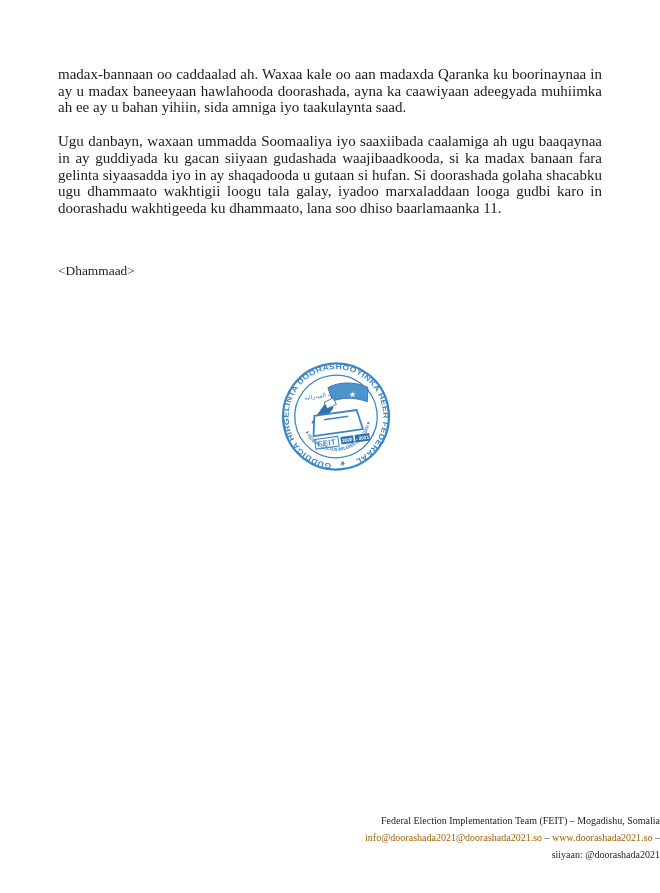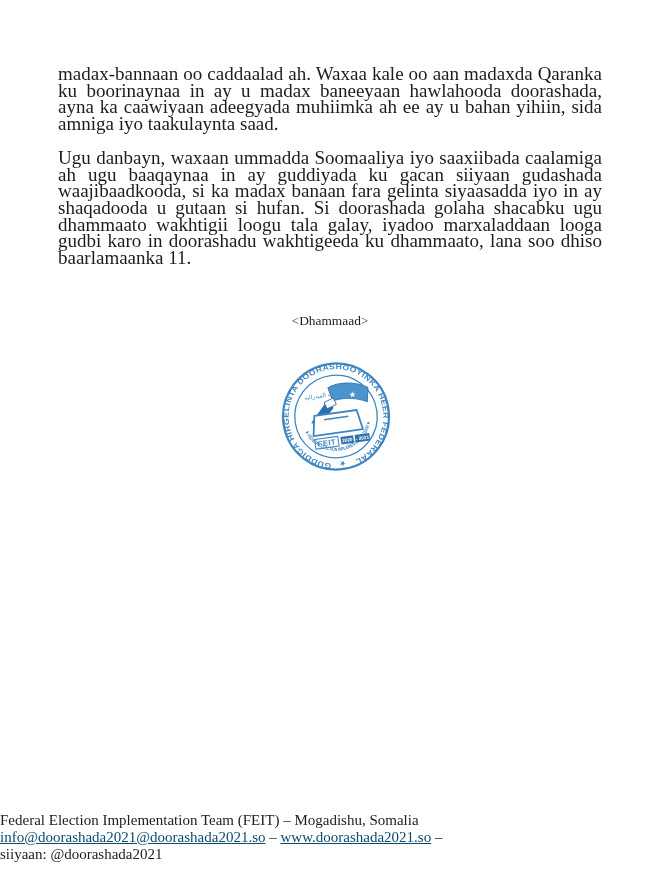--- a/index.html
+++ b/index.html
@@ -11,49 +11,47 @@
     color: #1c1c1c;
     position: relative;
     overflow: hidden;
   }
   .page-content {
     position: absolute;
     left: 58px; top: 66px;
     width: 544px;
   }
   .para {
-    font-size: 19px;
+    font-size: 15px;
     line-height: 16.7px;
     text-align: justify;
     margin: 0;
   }
   .para + .para { margin-top: 17px; font-family: Liberation Serif, serif; }
   .end-marker {
     margin-top: 46px;
-    text-align: center;
     font-size: 13.4px;
     line-height: 16.7px;
   }
   .seal-wrap {
     position: absolute;
     left: 281px; top: 360px;
     width: 110px; height: 113px;
   }
   .seal-wrap svg { width: 100%; height: 100%; opacity: 0.92; }
   .footer {
     position: absolute;
     left: 0; right: 0; top: 812px;
-    text-align: left;
-    font-size: 15px;
+    text-align: right;
+    font-size: 10px;
     line-height: 17px;
     color: #1c1c1c;
   }
   .footer a {
-    color: #0c4a6e;
-    text-decoration: underline;
+    color: #a16207;
     cursor: pointer;
   }
   .footer .dash { color: #2a2a3a; }
 </style>
 </head>
 <body>
 
 <div class="page-content">
   <p class="para">madax-bannaan oo caddaalad ah. Waxaa kale oo aan madaxda Qaranka ku boorinaynaa in ay u madax baneeyaan hawlahooda doorashada, ayna ka caawiyaan adeegyada muhiimka ah ee ay u bahan yihiin, sida amniga iyo taakulaynta saad.</p>
   <p class="para">Ugu danbayn, waxaan ummadda Soomaaliya iyo saaxiibada caalamiga ah ugu baaqaynaa in ay guddiyada ku gacan siiyaan gudashada waajibaadkooda, si ka madax banaan fara gelinta siyaasadda iyo in ay shaqadooda u gutaan si hufan. Si doorashada  golaha shacabku ugu dhammaato wakhtigii loogu tala galay, iyadoo marxaladdaan looga gudbi karo in doorashadu wakhtigeeda ku dhammaato, lana soo dhiso baarlamaanka 11.</p>

